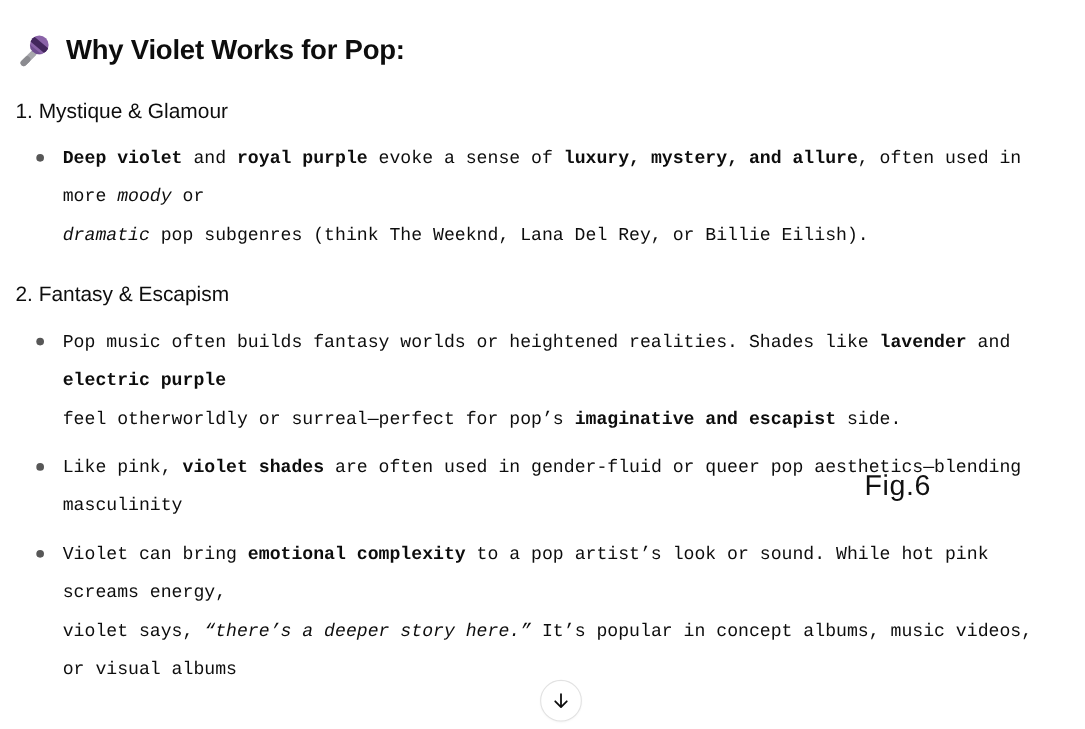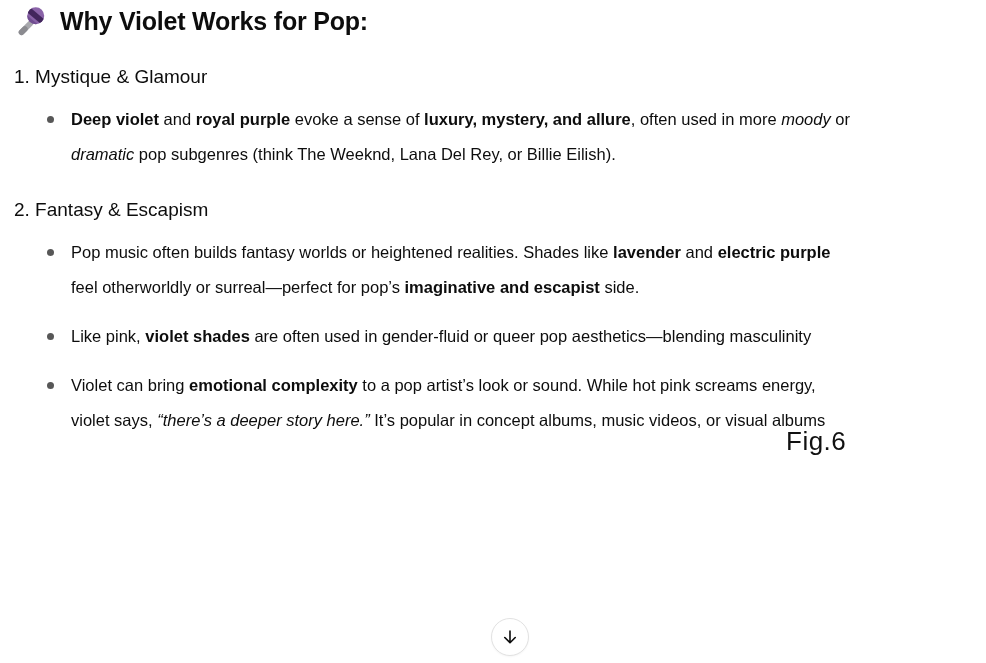--- a/index.html
+++ b/index.html
@@ -9,41 +9,42 @@
     height: 663px;
     background: #ffffff;
     overflow: hidden;
     font-family: "Liberation Sans", sans-serif;
     color: #0d0d0d;
   }
   .header {
     display: flex;
     align-items: center;
     gap: 12px;
-    padding: 4px 0 0 14px;
+    padding: 29px 0 0 14px;
   }
   .mic { display: inline-flex; width: 34px; height: 34px; }
   h1.title {
     margin: 0;
     font-size: 25px;
     line-height: 32px;
     font-weight: 700;
     letter-spacing: -0.2px;
   }
   section h2 {
     margin: 27px 0 13px 14px;
     font-size: 19px;
     line-height: 22px;
     font-weight: 400;
   }
   section:first-of-type h2 { margin-top: 28px; }
   ul.bullets {
     list-style: none;
-    margin: 14px;
+    margin: 0;
     padding: 0 0 0 57px;
+    font-family: Liberation Mono, monospace;
   }
   ul.bullets li {
     position: relative;
     font-size: 16.5px;
     line-height: 35px;
     margin: 0 0 9px 0;
     max-width: 906px;
   }
   ul.bullets li::before {
     content: "";

